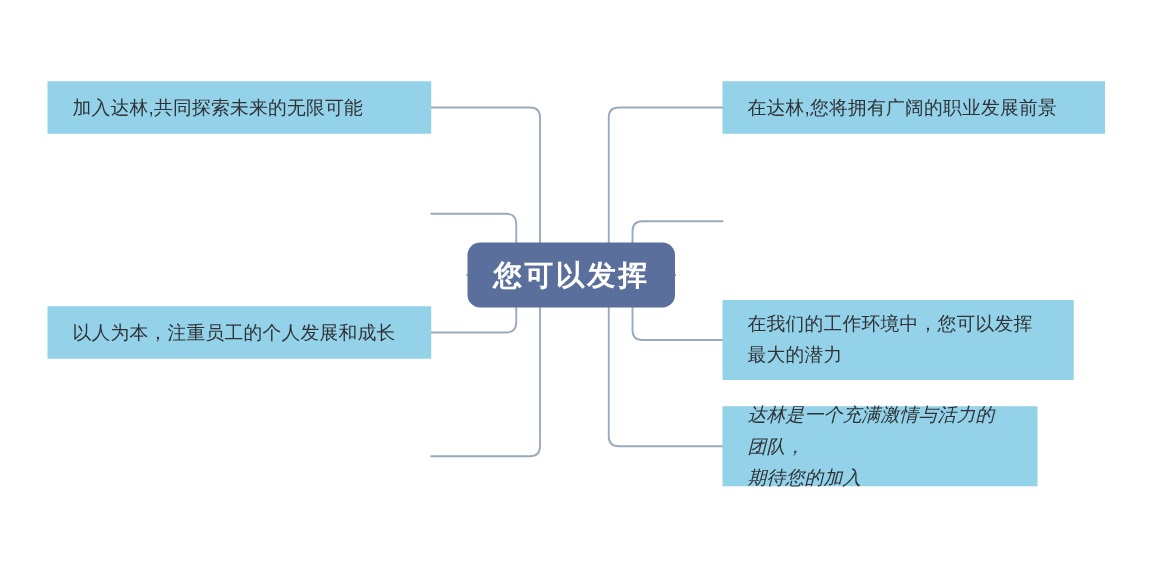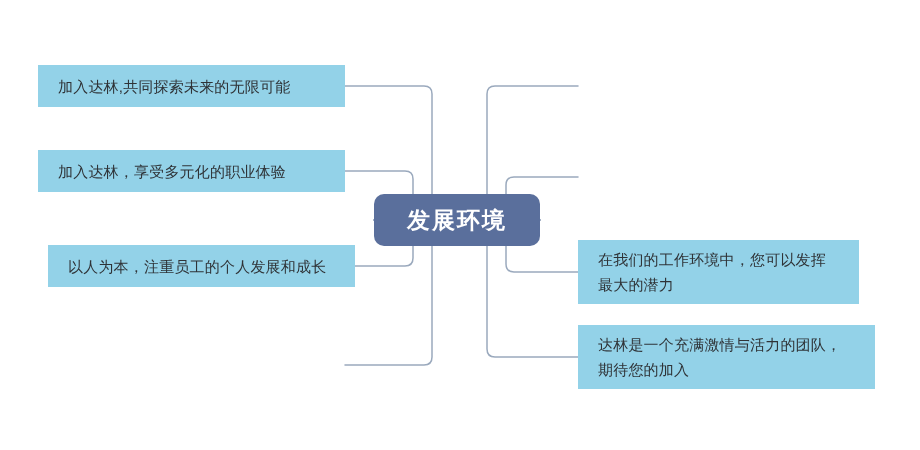--- a/index.html
+++ b/index.html
@@ -63,27 +63,27 @@
     font-weight: bold;
     letter-spacing: 2px;
     display: flex;
     align-items: center;
     justify-content: center;
     z-index: 5;
   }
   
   #l0 { left: 38px;  top: 65px;  width: 307px; height: 42px; }
   #l1 { left: 38px;  top: 150px; width: 307px; height: 42px; }
-  #l2 { left: 48px;  top: 245px; width: 307px; height: 42px; }
+  #l2 { left: 38px;  top: 245px; width: 307px; height: 42px; }
   #l3 { left: 38px;  top: 333px; width: 307px; height: 64px; }
   
   #r0 { left: 578px; top: 65px;  width: 306px; height: 42px; }
   #r1 { left: 578px; top: 145px; width: 306px; height: 64px; }
   #r2 { left: 578px; top: 240px; width: 281px; height: 64px; }
-  #r3 { left: 578px; top: 325px; width: 297px; height: 64px; }
+  #r3 { left: 578px; top: 325px; width: 252px; height: 64px; font-style: italic; }
 </style>
 </head>
 <body>
 
 <div id="mindmap">
 
   <svg id="connector-layer" viewBox="0 0 920 450" width="920" height="450" fill="none">
     <g stroke="#9aa9bd" stroke-width="1.5" fill="none" stroke-linecap="round" stroke-linejoin="round">
 
       <path d="M345 86 H424 Q432 86 432 94 V212 Q432 220 424 220 H374"></path>
@@ -98,33 +98,33 @@
 
       <path d="M578 177 H514 Q506 177 506 185 V212 Q506 220 498 220 H540"></path>
 
       <path d="M578 272 H514 Q506 272 506 264 V228 Q506 220 498 220 H540"></path>
 
       <path d="M578 357 H495 Q487 357 487 349 V228 Q487 220 495 220 H540"></path>
     </g>
   </svg>
 
   <div class="center-node">
-    <span>发展环境</span>
+    <span>您可以发挥</span>
   </div>
 
   <div class="node left" id="l0">
     <span class="node-text">加入达林,共同探索未来的无限可能</span>
   </div>
-  <div class="node left" id="l1">
-    <span class="node-text">加入达林，享受多元化的职业体验</span>
-  </div>
   <div class="node left" id="l2">
     <span class="node-text">以人为本，注重员工的个人发展和成长</span>
   </div>
 
+  <div class="node right" id="r0">
+    <span class="node-text">在达林,您将拥有广阔的职业发展前景</span>
+  </div>
   <div class="node right" id="r2">
     <span class="node-text">在我们的工作环境中，您可以发挥
 最大的潜力</span>
   </div>
   <div class="node right" id="r3">
     <span class="node-text">达林是一个充满激情与活力的团队，
 期待您的加入</span>
   </div>
 
 </div>

